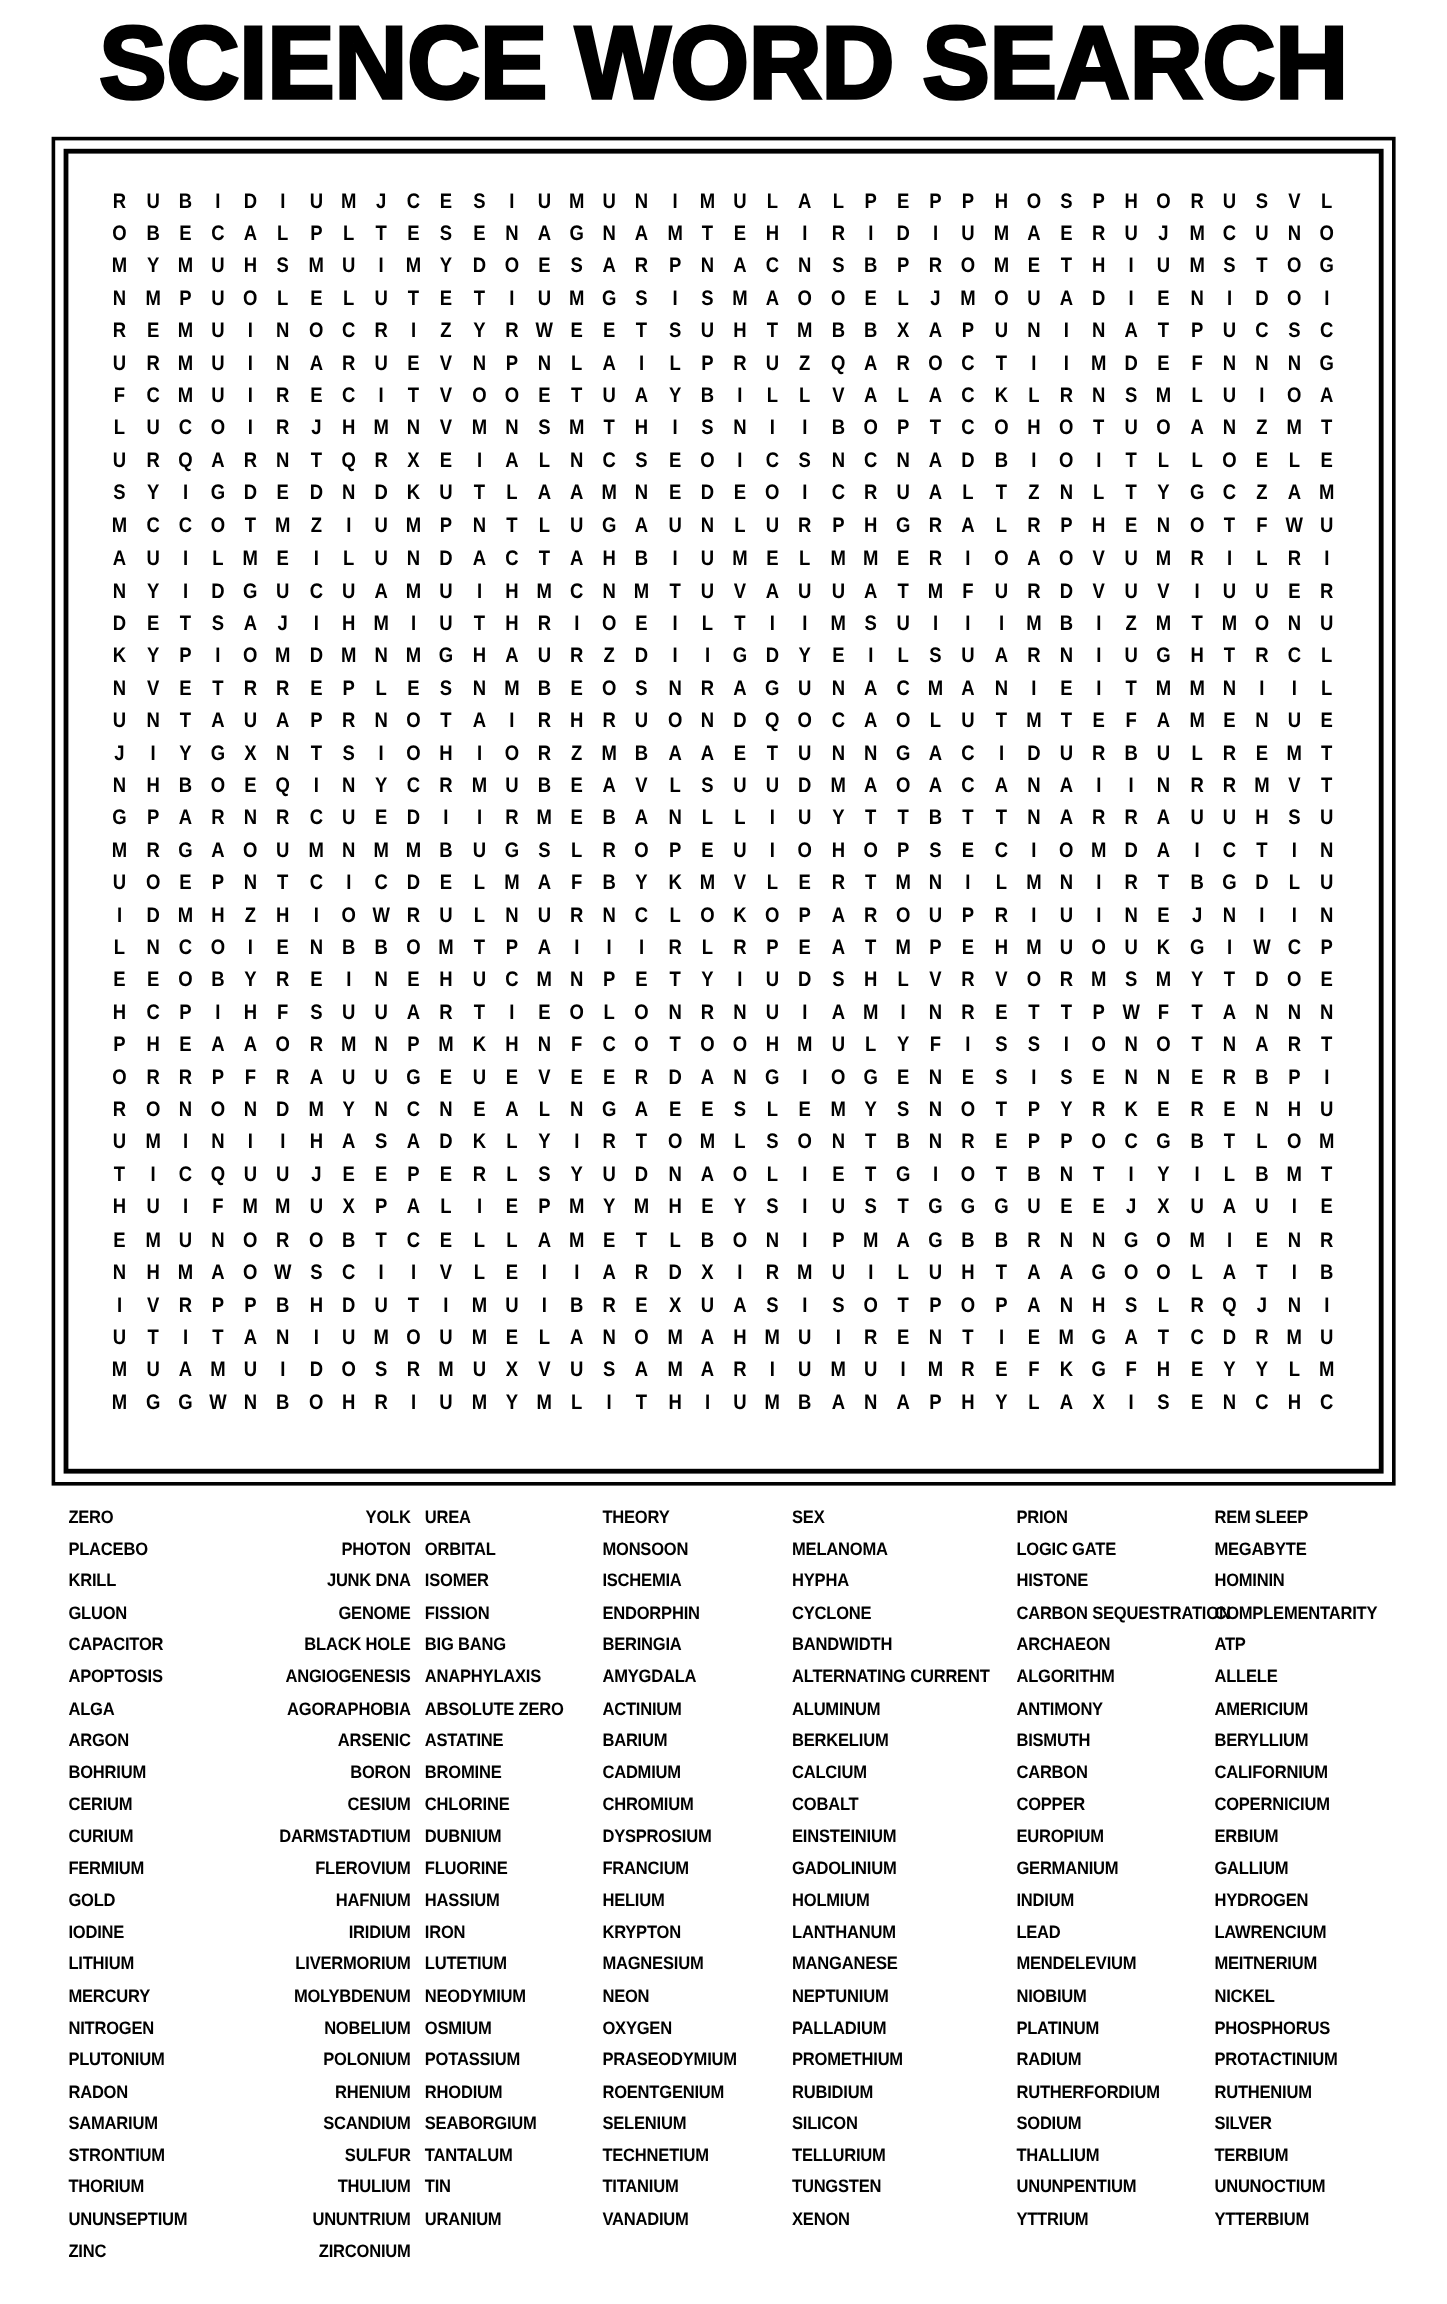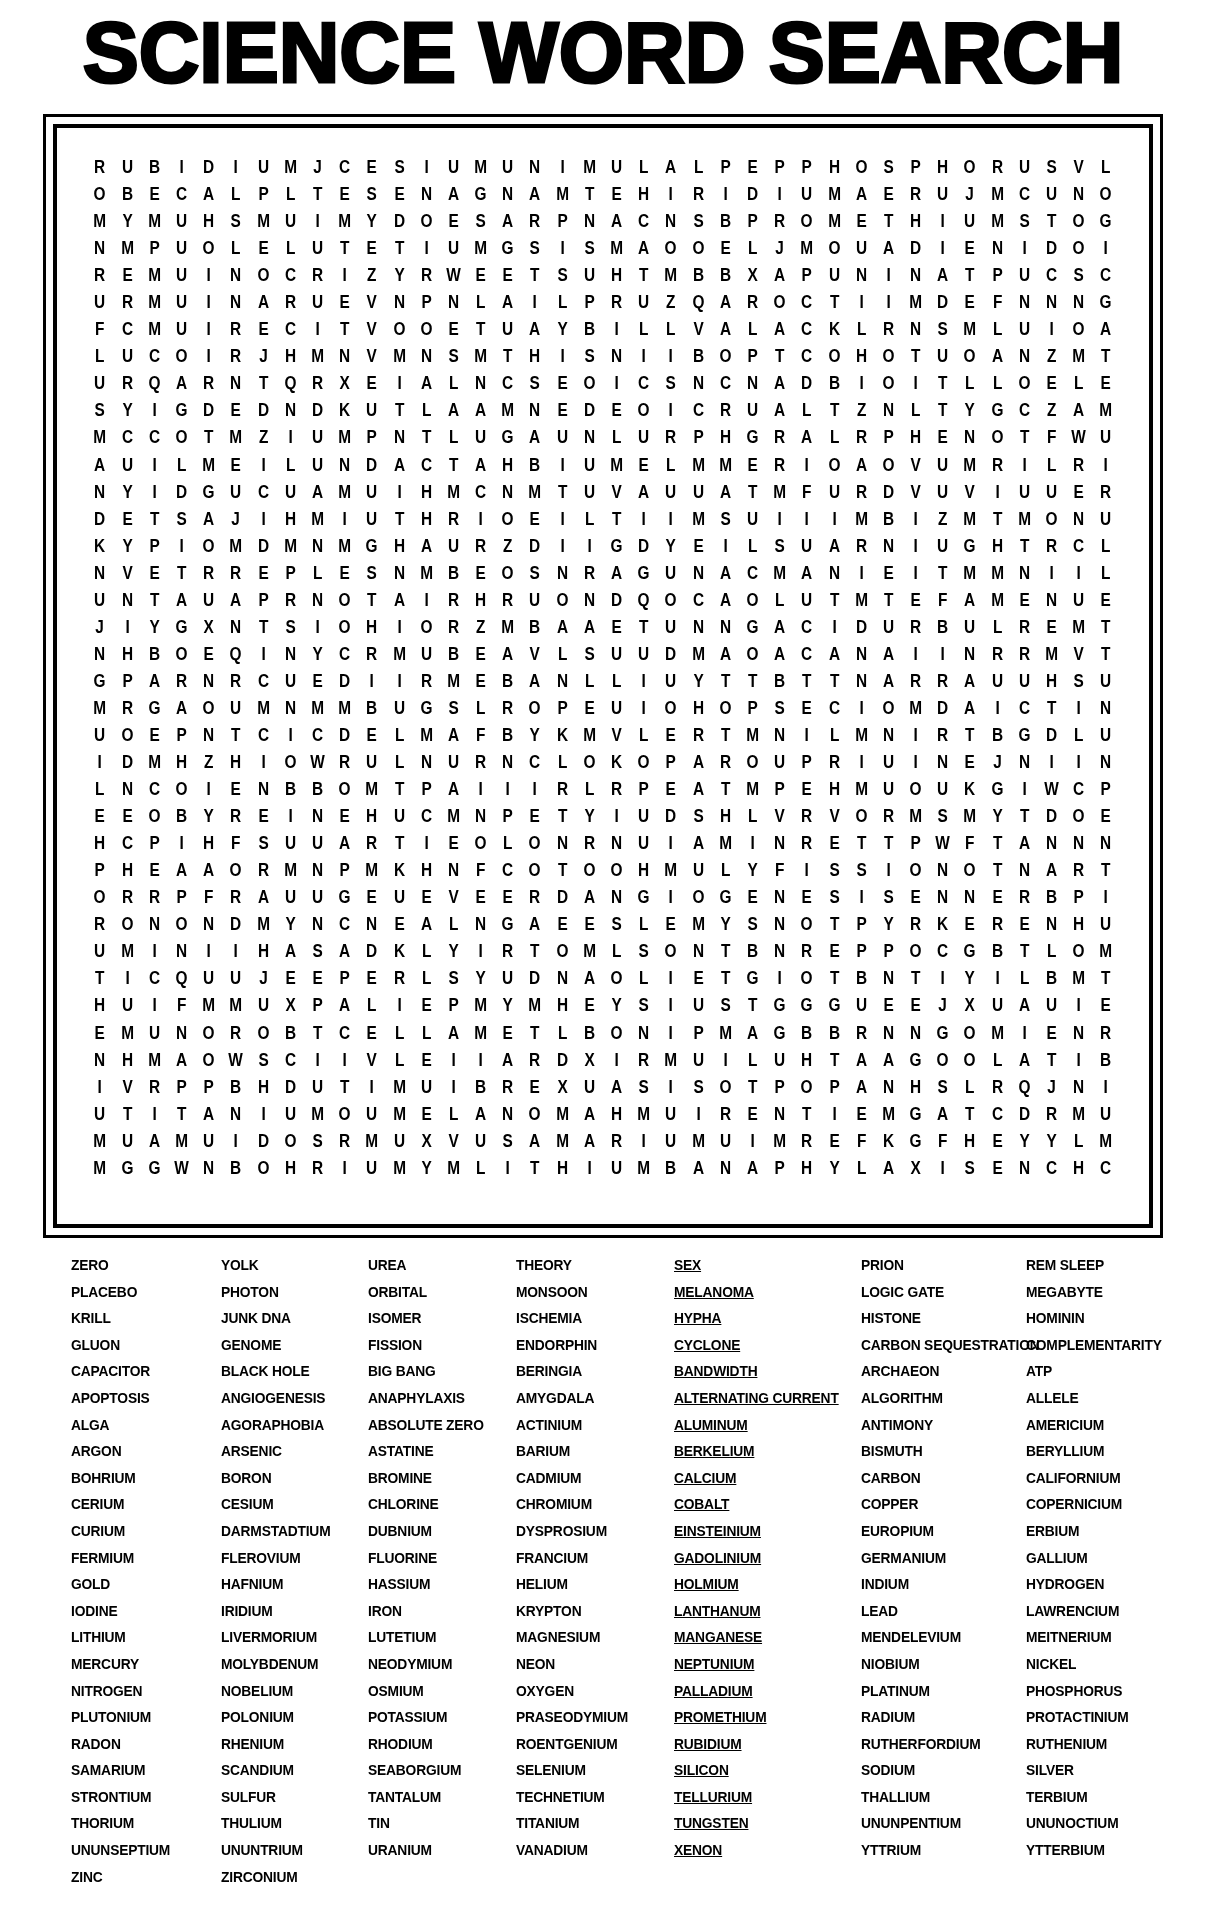--- a/index.html
+++ b/index.html
@@ -65,30 +65,30 @@
     font-size: 17.5px;
     font-weight: bold;
     transform: scaleX(0.88);
     font-family: "Liberation Sans", sans-serif;
   }
 
   
   .word-list {
     position: absolute;
     top: 1252px;
-    left: 71px;
+    left: 57px;
     width: 1130px;
     display: flex;
   }
   .word-col { flex: 0 0 auto; }
   .word-col:nth-child(1) { width: 150px; }
-  .word-col:nth-child(2) { width: 147px; }
+  .word-col:nth-child(2) { width: 147px; text-align: right; }
   .word-col:nth-child(3) { width: 148px; }
   .word-col:nth-child(4) { width: 158px; }
-  .word-col:nth-child(5) { width: 187px; text-decoration: underline; }
+  .word-col:nth-child(5) { width: 187px; }
   .word-col:nth-child(6) { width: 165px; }
   .word-col:nth-child(7) { width: 175px; }
   .word-item {
     font-size: 15px;
     font-weight: bold;
     line-height: 26.6px;
     letter-spacing: -0.2px;
     white-space: nowrap;
     transform: scaleX(0.92);
     transform-origin: left center;

